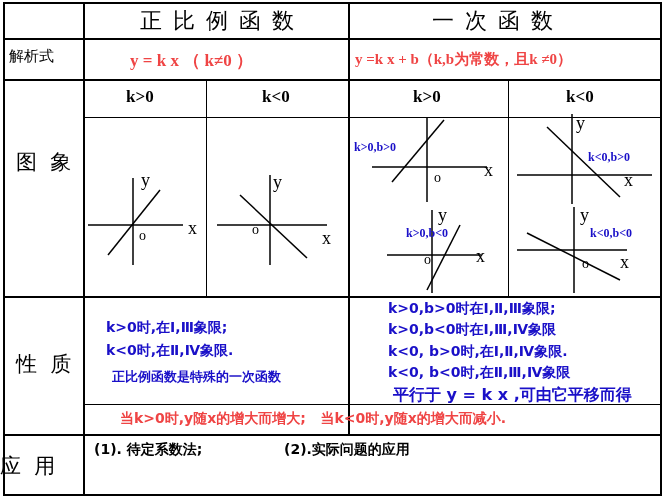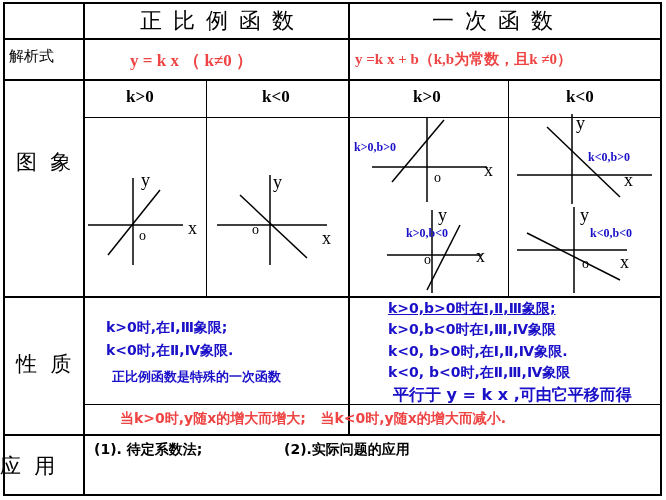--- a/index.html
+++ b/index.html
@@ -102,21 +102,21 @@
 </svg>
 <div class="txt blk" style="left:580px;top:205px;font-size:18px;font-family:'Liberation Serif',serif;">y</div>
 <div class="txt blue" style="left:590px;top:226px;font-size:12px;font-family:'Liberation Serif',serif;">k&lt;0,b&lt;0</div>
 <div class="txt blk" style="left:620px;top:252px;font-size:18px;font-family:'Liberation Serif',serif;">x</div>
 <div class="txt blk" style="left:582px;top:256px;font-size:14px;font-family:'Liberation Serif',serif;">o</div>
 
 <div class="txt blue" style="left:106px;top:319px;font-size:14px;">k&gt;0时,在Ⅰ,Ⅲ象限;</div>
 <div class="txt blue" style="left:106px;top:342px;font-size:14px;">k&lt;0时,在Ⅱ,Ⅳ象限.</div>
 <div class="txt blue" style="left:112px;top:368px;font-size:13px;">正比例函数是特殊的一次函数</div>
 
-<div class="txt blue" style="left:388px;top:300px;font-size:14px;text-decoration:underline;">k&gt;0,b&gt;0时在Ⅰ,Ⅱ,Ⅲ象限;</div>
+<div class="txt blue" style="left:388px;top:300px;font-size:14px;">k&gt;0,b&gt;0时在Ⅰ,Ⅱ,Ⅲ象限;</div>
 <div class="txt blue" style="left:388px;top:321px;font-size:14px;">k&gt;0,b&lt;0时在Ⅰ,Ⅲ,Ⅳ象限</div>
 <div class="txt blue" style="left:388px;top:343px;font-size:14px;">k&lt;0, b&gt;0时,在Ⅰ,Ⅱ,Ⅳ象限.</div>
 <div class="txt blue" style="left:388px;top:364px;font-size:14px;">k&lt;0, b&lt;0时,在Ⅱ,Ⅲ,Ⅳ象限</div>
 <div class="txt blue" style="left:393px;top:385px;font-size:16px;">平行于 y = k x ,可由它平移而得</div>
 
 <div class="txt red" style="left:120px;top:410px;font-size:14px;white-space:pre;">当k&gt;0时,y随x的增大而增大;   当k&lt;0时,y随x的增大而减小.</div>
 
 <div class="txt bold blk" style="left:94px;top:441px;font-size:14px;">(1). 待定系数法;</div>
 <div class="txt bold blk" style="left:284px;top:441px;font-size:14px;">(2).实际问题的应用</div>
 

